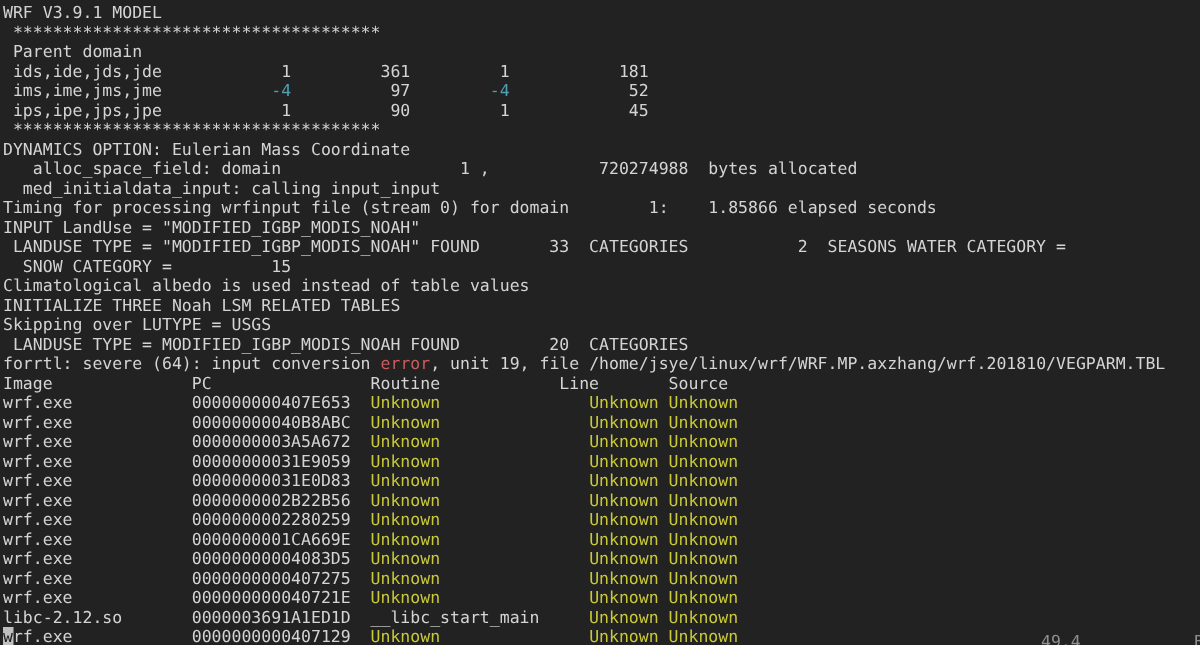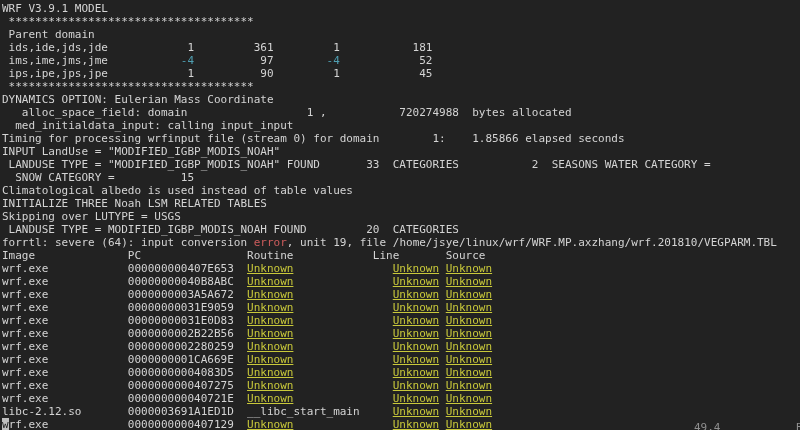--- a/index.html
+++ b/index.html
@@ -13,21 +13,21 @@
     position:absolute; left:0; top:0; width:800px; height:430px;
     background:var(--bg); overflow:hidden;
     font-family:"DejaVu Sans Mono","Liberation Mono",monospace;
     font-size:11px; line-height:13px; color:var(--fg);
   }
   .output { position:absolute; left:2px; top:2px; white-space:pre; }
   .line { white-space:pre; height:13px; }
   .c-fg { color:var(--fg); }
   .c-cyan { color:var(--cyan); }
   .c-red { color:var(--red);text-align:right; }
-  .c-yellow { color:var(--yellow);text-decoration:underline; }
+  .c-yellow { color:var(--yellow); }
   .c-cursor { background:var(--cursorbg); color:var(--cursorfg); }
   .ruler { position:absolute; left:694px; top:421px; color:var(--dim); white-space:pre; }
   .scrollpos { position:absolute; left:796px; top:421px; color:var(--dim); white-space:pre; }
 </style>
 </head>
 <body>
 
 <div class="terminal">
   <div class="output"><div class="line"><span class="c-fg">WRF V3.9.1 MODEL</span></div><div class="line"><span class="c-fg"> *************************************</span></div><div class="line"><span class="c-fg"> Parent domain</span></div><div class="line"><span class="c-fg"> ids,ide,jds,jde            1         361         1           181</span></div><div class="line"><span class="c-fg"> ims,ime,jms,jme           </span><span class="c-cyan">-4</span><span class="c-fg">          97        </span><span class="c-cyan">-4</span><span class="c-fg">            52</span></div><div class="line"><span class="c-fg"> ips,ipe,jps,jpe            1          90         1            45</span></div><div class="line"><span class="c-fg"> *************************************</span></div><div class="line"><span class="c-fg">DYNAMICS OPTION: Eulerian Mass Coordinate</span></div><div class="line"><span class="c-fg">   alloc_space_field: domain                  1 ,           720274988  bytes allocated</span></div><div class="line"><span class="c-fg">  med_initialdata_input: calling input_input</span></div><div class="line"><span class="c-fg">Timing for processing wrfinput file (stream 0) for domain        1:    1.85866 elapsed seconds</span></div><div class="line"><span class="c-fg">INPUT LandUse = "MODIFIED_IGBP_MODIS_NOAH"</span></div><div class="line"><span class="c-fg"> LANDUSE TYPE = "MODIFIED_IGBP_MODIS_NOAH" FOUND       33  CATEGORIES           2  SEASONS WATER CATEGORY =</span></div><div class="line"><span class="c-fg">  SNOW CATEGORY =          15</span></div><div class="line"><span class="c-fg">Climatological albedo is used instead of table values</span></div><div class="line"><span class="c-fg">INITIALIZE THREE Noah LSM RELATED TABLES</span></div><div class="line"><span class="c-fg">Skipping over LUTYPE = USGS</span></div><div class="line"><span class="c-fg"> LANDUSE TYPE = MODIFIED_IGBP_MODIS_NOAH FOUND         20  CATEGORIES</span></div><div class="line"><span class="c-fg">forrtl: severe (64): input conversion </span><span class="c-red">error</span><span class="c-fg">, unit 19, file /home/jsye/linux/wrf/WRF.MP.axzhang/wrf.201810/VEGPARM.TBL</span></div><div class="line"><span class="c-fg">Image              PC                Routine            Line       Source</span></div><div class="line"><span class="c-fg">wrf.exe            000000000407E653  </span><span class="c-yellow">Unknown</span><span class="c-fg">               </span><span class="c-yellow">Unknown</span><span class="c-fg"> </span><span class="c-yellow">Unknown</span></div><div class="line"><span class="c-fg">wrf.exe            00000000040B8ABC  </span><span class="c-yellow">Unknown</span><span class="c-fg">               </span><span class="c-yellow">Unknown</span><span class="c-fg"> </span><span class="c-yellow">Unknown</span></div><div class="line"><span class="c-fg">wrf.exe            0000000003A5A672  </span><span class="c-yellow">Unknown</span><span class="c-fg">               </span><span class="c-yellow">Unknown</span><span class="c-fg"> </span><span class="c-yellow">Unknown</span></div><div class="line"><span class="c-fg">wrf.exe            00000000031E9059  </span><span class="c-yellow">Unknown</span><span class="c-fg">               </span><span class="c-yellow">Unknown</span><span class="c-fg"> </span><span class="c-yellow">Unknown</span></div><div class="line"><span class="c-fg">wrf.exe            00000000031E0D83  </span><span class="c-yellow">Unknown</span><span class="c-fg">               </span><span class="c-yellow">Unknown</span><span class="c-fg"> </span><span class="c-yellow">Unknown</span></div><div class="line"><span class="c-fg">wrf.exe            0000000002B22B56  </span><span class="c-yellow">Unknown</span><span class="c-fg">               </span><span class="c-yellow">Unknown</span><span class="c-fg"> </span><span class="c-yellow">Unknown</span></div><div class="line"><span class="c-fg">wrf.exe            0000000002280259  </span><span class="c-yellow">Unknown</span><span class="c-fg">               </span><span class="c-yellow">Unknown</span><span class="c-fg"> </span><span class="c-yellow">Unknown</span></div><div class="line"><span class="c-fg">wrf.exe            0000000001CA669E  </span><span class="c-yellow">Unknown</span><span class="c-fg">               </span><span class="c-yellow">Unknown</span><span class="c-fg"> </span><span class="c-yellow">Unknown</span></div><div class="line"><span class="c-fg">wrf.exe            00000000004083D5  </span><span class="c-yellow">Unknown</span><span class="c-fg">               </span><span class="c-yellow">Unknown</span><span class="c-fg"> </span><span class="c-yellow">Unknown</span></div><div class="line"><span class="c-fg">wrf.exe            0000000000407275  </span><span class="c-yellow">Unknown</span><span class="c-fg">               </span><span class="c-yellow">Unknown</span><span class="c-fg"> </span><span class="c-yellow">Unknown</span></div><div class="line"><span class="c-fg">wrf.exe            000000000040721E  </span><span class="c-yellow">Unknown</span><span class="c-fg">               </span><span class="c-yellow">Unknown</span><span class="c-fg"> </span><span class="c-yellow">Unknown</span></div><div class="line"><span class="c-fg">libc-2.12.so       0000003691A1ED1D  __libc_start_main     </span><span class="c-yellow">Unknown</span><span class="c-fg"> </span><span class="c-yellow">Unknown</span></div><div class="line"><span class="c-cursor">w</span><span class="c-fg">rf.exe            0000000000407129  </span><span class="c-yellow">Unknown</span><span class="c-fg">               </span><span class="c-yellow">Unknown</span><span class="c-fg"> </span><span class="c-yellow">Unknown</span></div></div>
   <span class="ruler">49,4</span>

